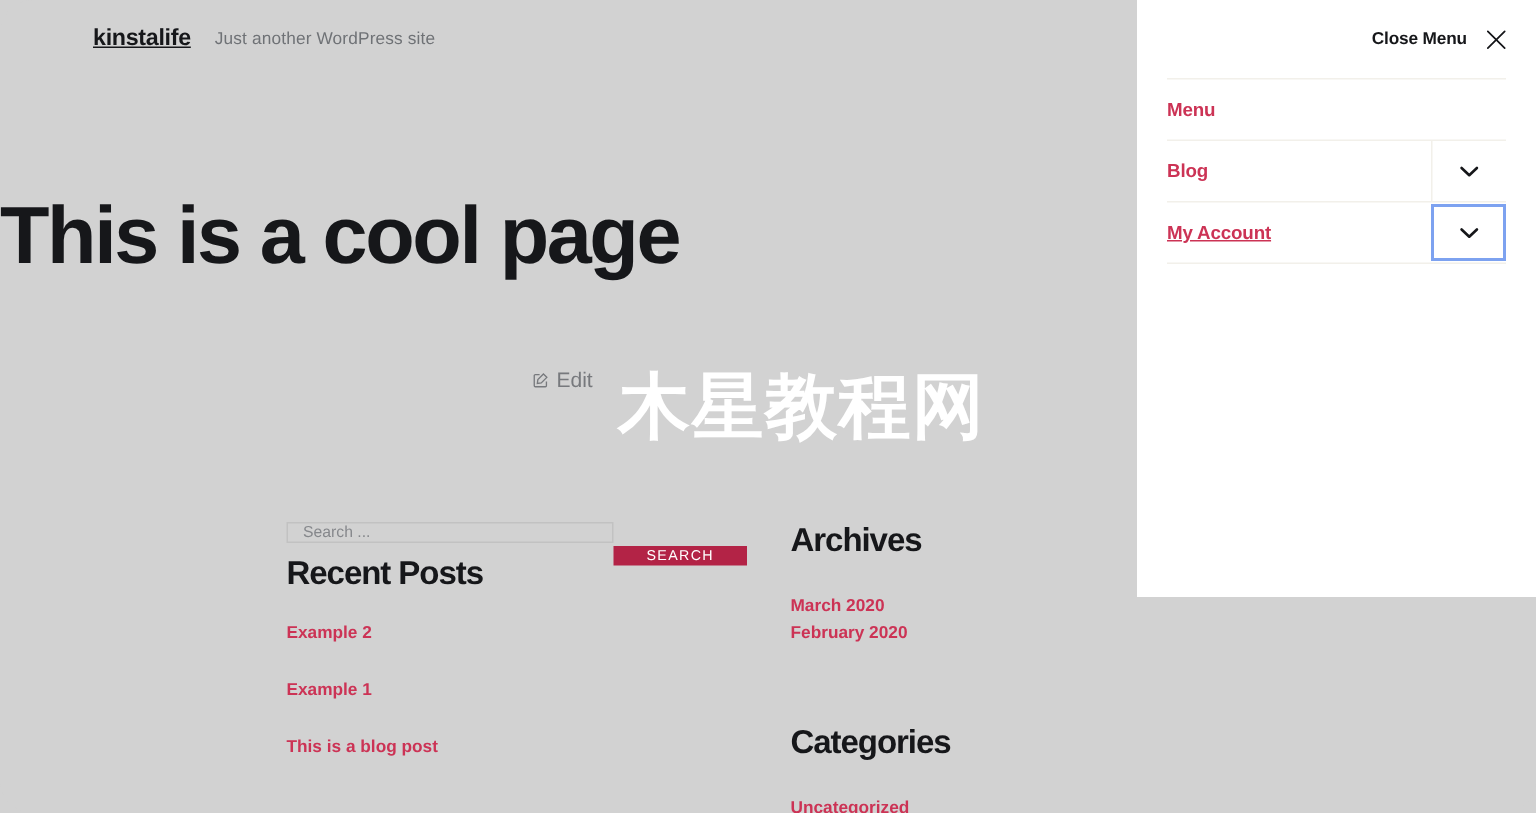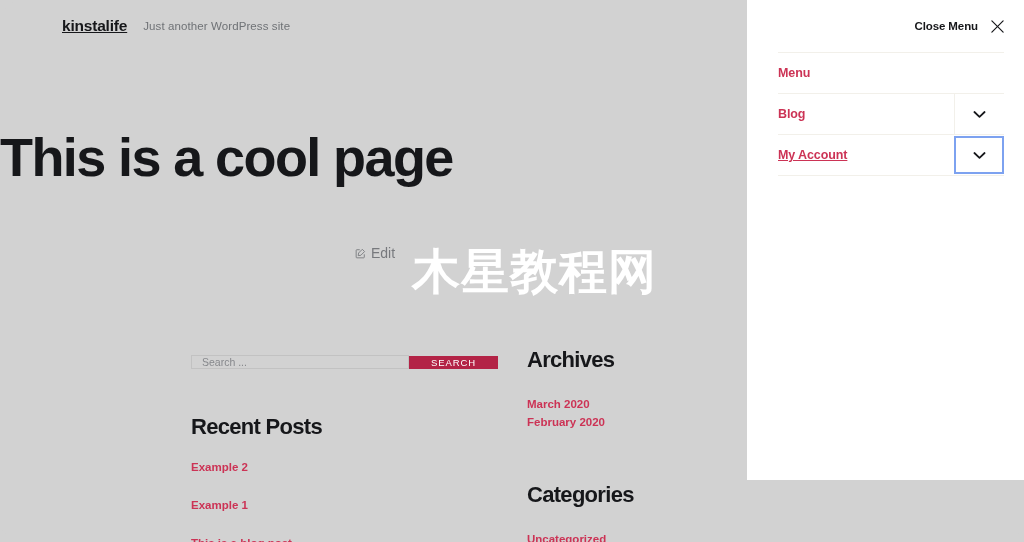--- a/index.html
+++ b/index.html
@@ -115,21 +115,21 @@
   .col-right {
     position: absolute;
     left: 527px;
     top: 0;
     width: 230px;
   }
 
   
   #search-form {
     display: flex;
-    align-items: flex-end;
+    align-items: center;
     height: 29px;
   }
   #search-input {
     flex: 1;
     border: 1px solid #c2c2c2;
     background: #d2d2d2;
     box-sizing: border-box;
     font-size: 10.5px;
     color: #5e6064;
     padding: 0 10px;
@@ -150,21 +150,21 @@
     margin-top: 32px;
   }
 
   .widget-title {
     font-size: 22px;
     font-weight: bold;
     color: #16171a;
     letter-spacing: -0.7px;
     margin: 0;
   }
-  #recent-posts-title { margin-top: 45px; }
+  #recent-posts-title { }
   #archives-title { margin-top: 7px; }
   #categories-title { margin-top: 52px; }
 
   .widget-list {
     list-style: none;
     margin: 0;
     padding: 0;
   }
   .widget-list.spaced li { margin-top: 20px; }
   .widget-list.tight li { margin-top: 0; }
@@ -177,24 +177,23 @@
   #recent-posts-list { margin-top: 17px; }
   #archives-list { margin-top: 21px; }
   #categories-list { margin-top: 21px; }
 
   
   #menu-panel {
     position: absolute;
     top: 0;
     right: 0;
     width: 266px;
-    height: 480px;
+    height: 398px;
     background: #ffffff;
     z-index: 10;
-    padding-left: 11px;
   }
   #panel-head {
     height: 52px;
     display: flex;
     align-items: center;
     justify-content: flex-end;
     padding-right: 19px;
     box-sizing: border-box;
   }
   #close-menu-btn {

